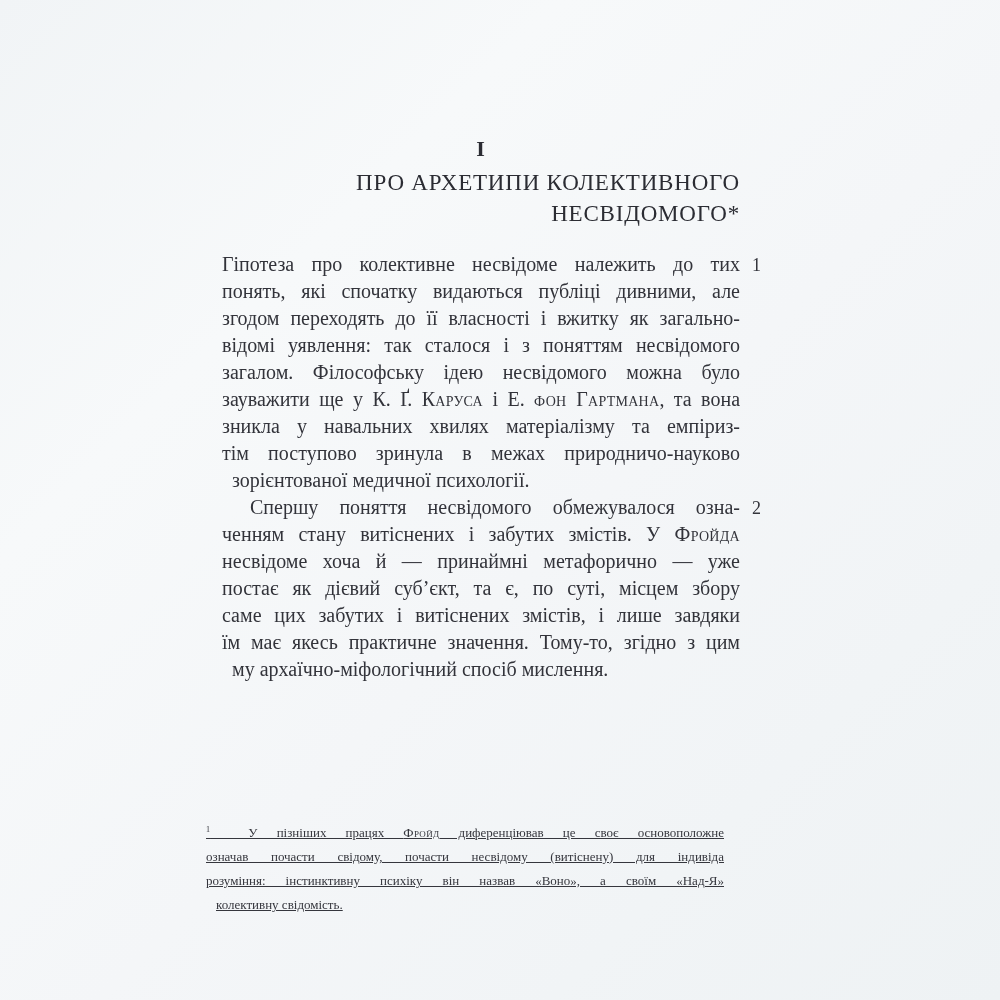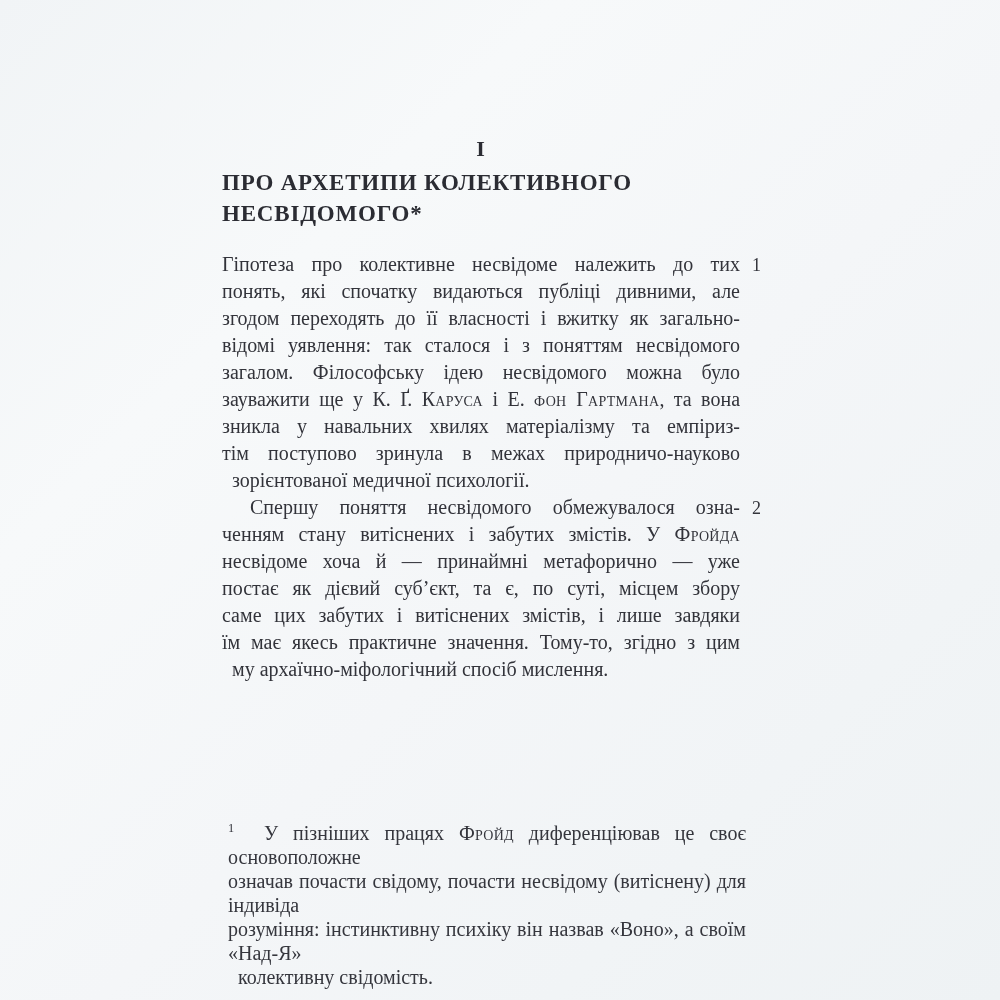--- a/index.html
+++ b/index.html
@@ -16,43 +16,43 @@
     overflow: hidden;
   }
   .chapnum {
     position: absolute; top: 136px; left: 222px; width: 518px;
     text-align: center;
     font-size: 22px; font-weight: bold; letter-spacing: 1px;
     color: #2b2c33;
   }
   .title {
     position: absolute; top: 167px; left: 222px; width: 518px; margin: 0;
-    text-align: left;
-    font-size: 23px; line-height: 31px; font-weight: bold; letter-spacing: 0.8px;
+    text-align: right;
+    font-size: 23px; line-height: 31px; font-weight: normal; letter-spacing: 0.8px;
     color: #2b2c33;
   }
   .title .tl { display: block; }
   .bodytext {
     position: absolute; top: 251px; left: 222px; width: 518px;
     font-size: 20px; line-height: 27px;
   }
   .para { position: relative; }
   .tline { text-align: justify; text-align-last: justify; }
   .tline.last { text-align-last: left; margin-left: 10px; }
   .tline.indent { text-indent: 28px; }
   .sc { font-variant: small-caps; letter-spacing: 0.3px; }
   .sup { font-size: 0.62em; vertical-align: super; line-height: 0; }
   .margin-num {
     position: absolute; left: calc(100% + 12px); top: 1px;
     font-size: 18px; color: #34353c;
     text-align: left; text-align-last: left;
   }
   .footnote {
-    position: absolute; top: 821px; left: 228px; width: 518px;
-    font-size: 20px; line-height: 24px; color: #35363d;
+    position: absolute; top: 821px; left: 206px; width: 518px;
+    font-size: 13px; line-height: 24px; color: #35363d; text-decoration: underline;
   }
 </style>
 </head>
 <body>
 
 <div class="page">
 
   <div class="chapnum">I</div>
 
   <h1 class="title">

